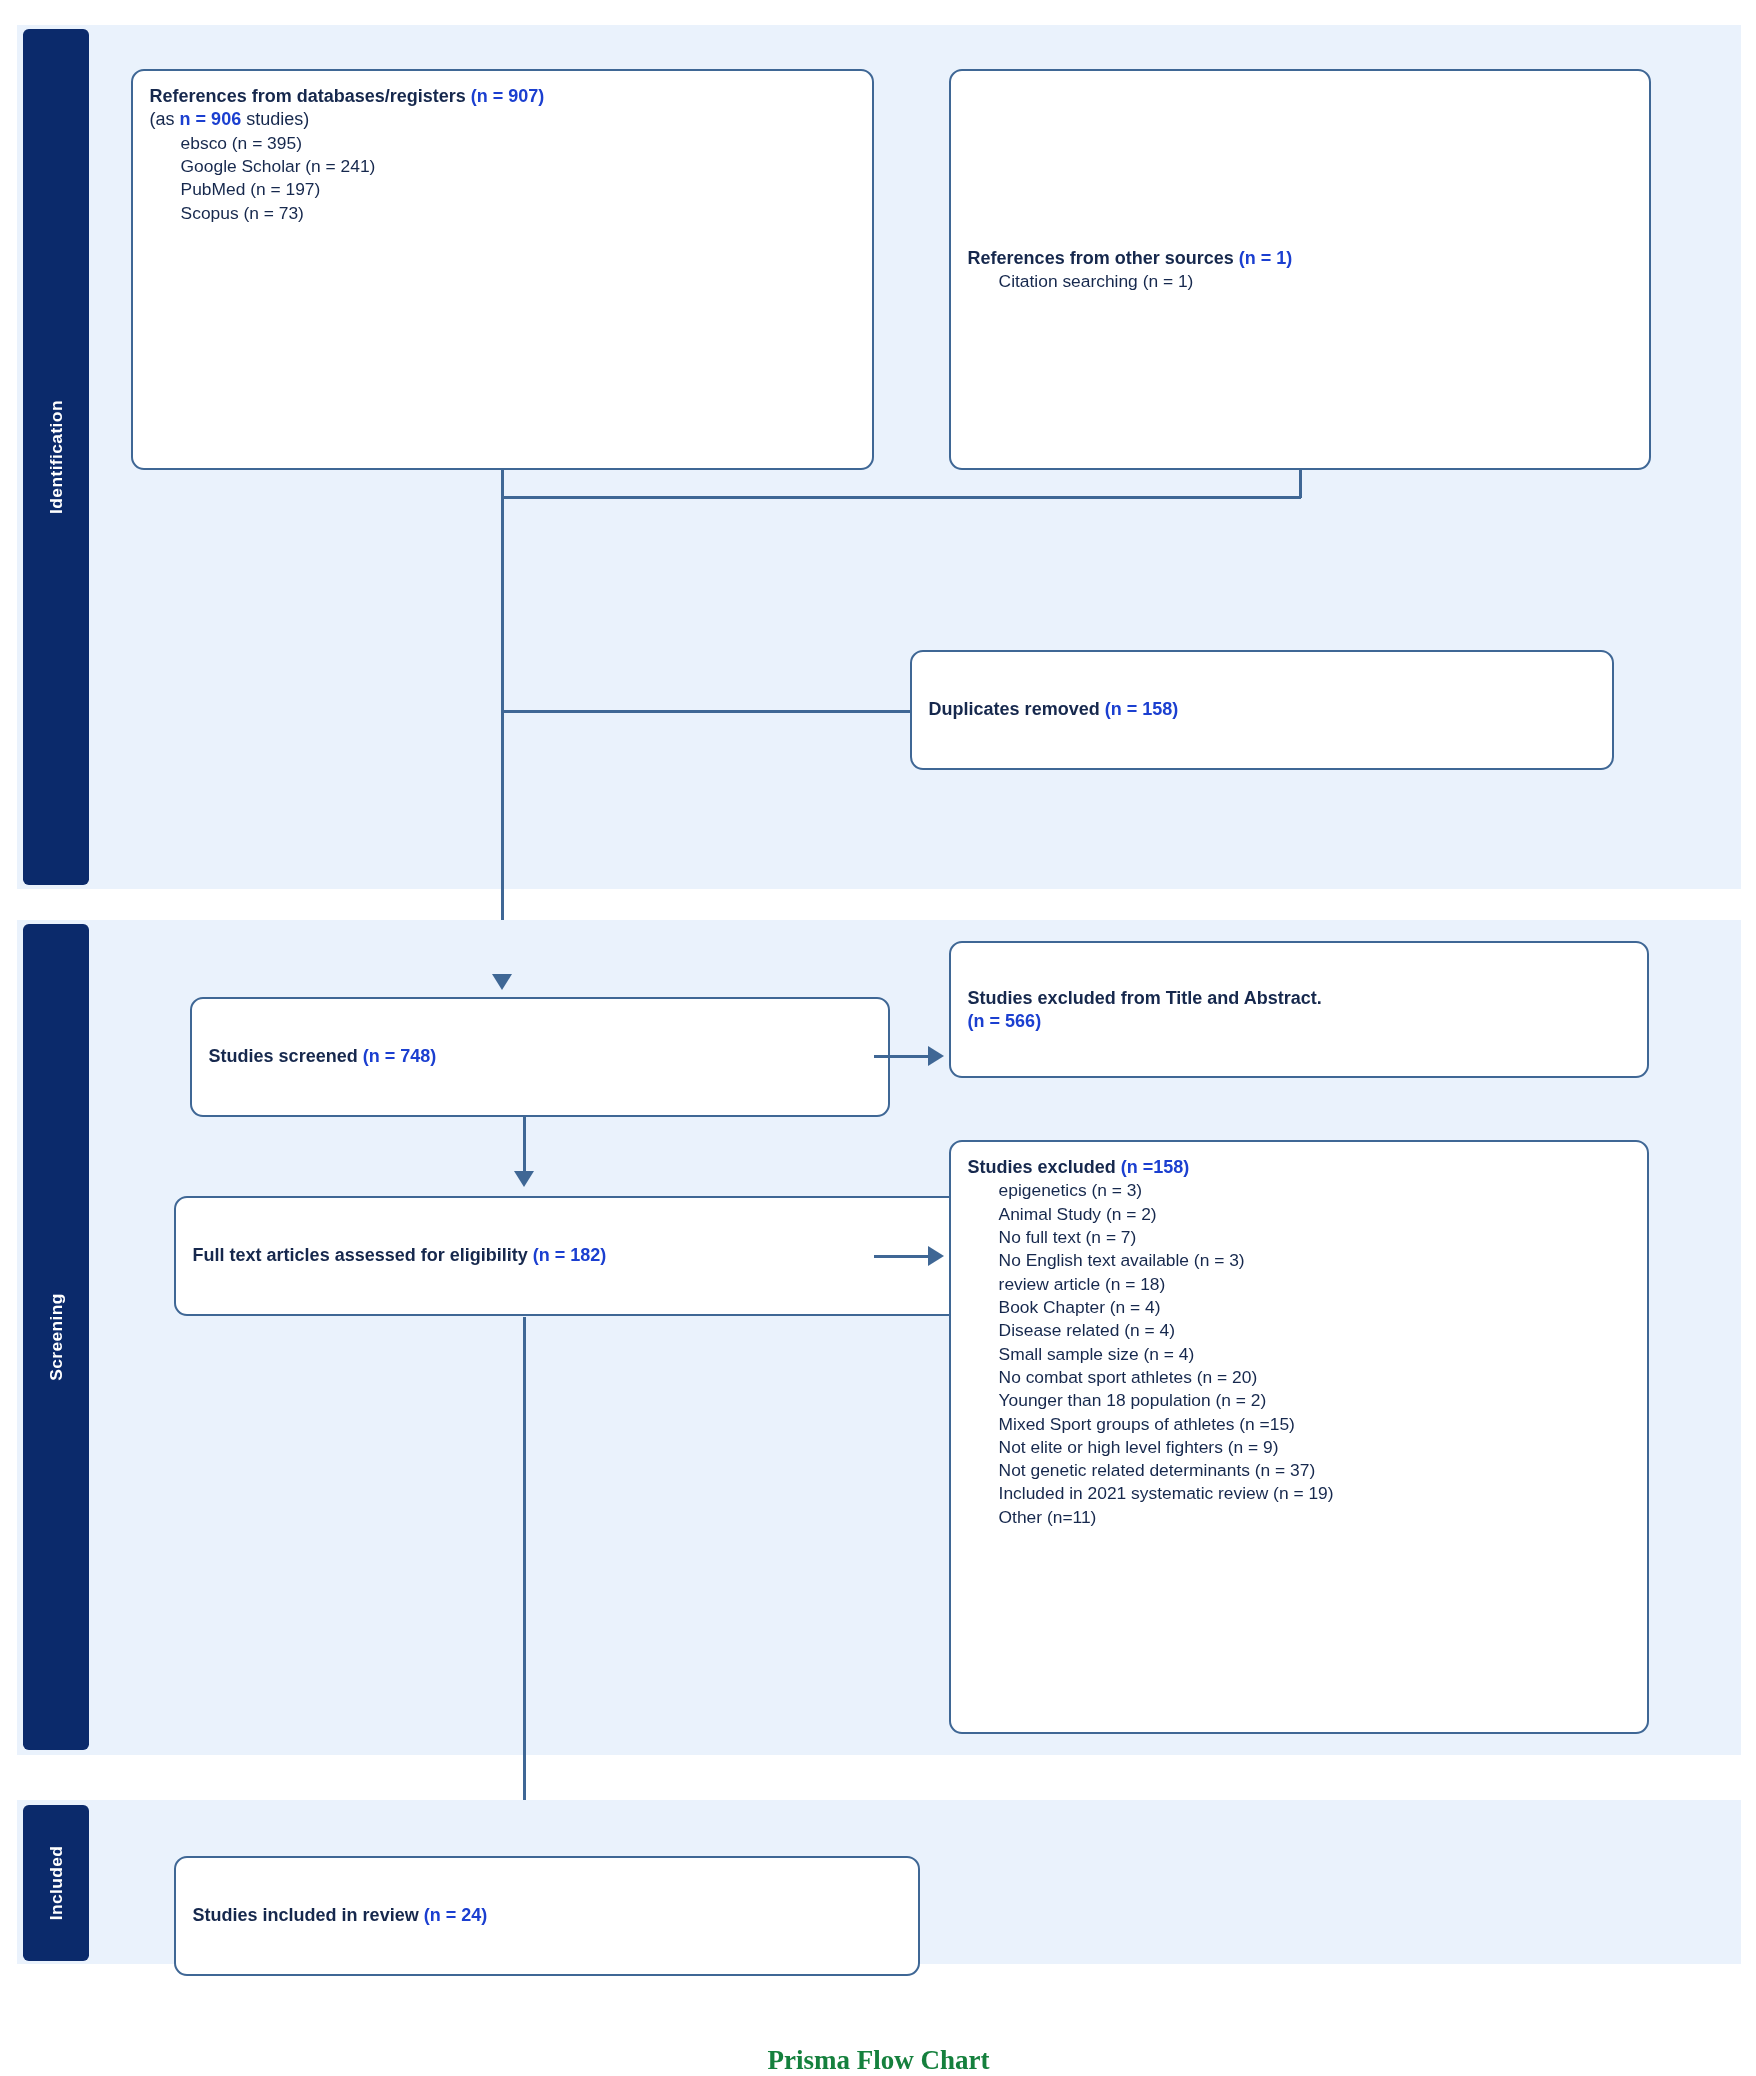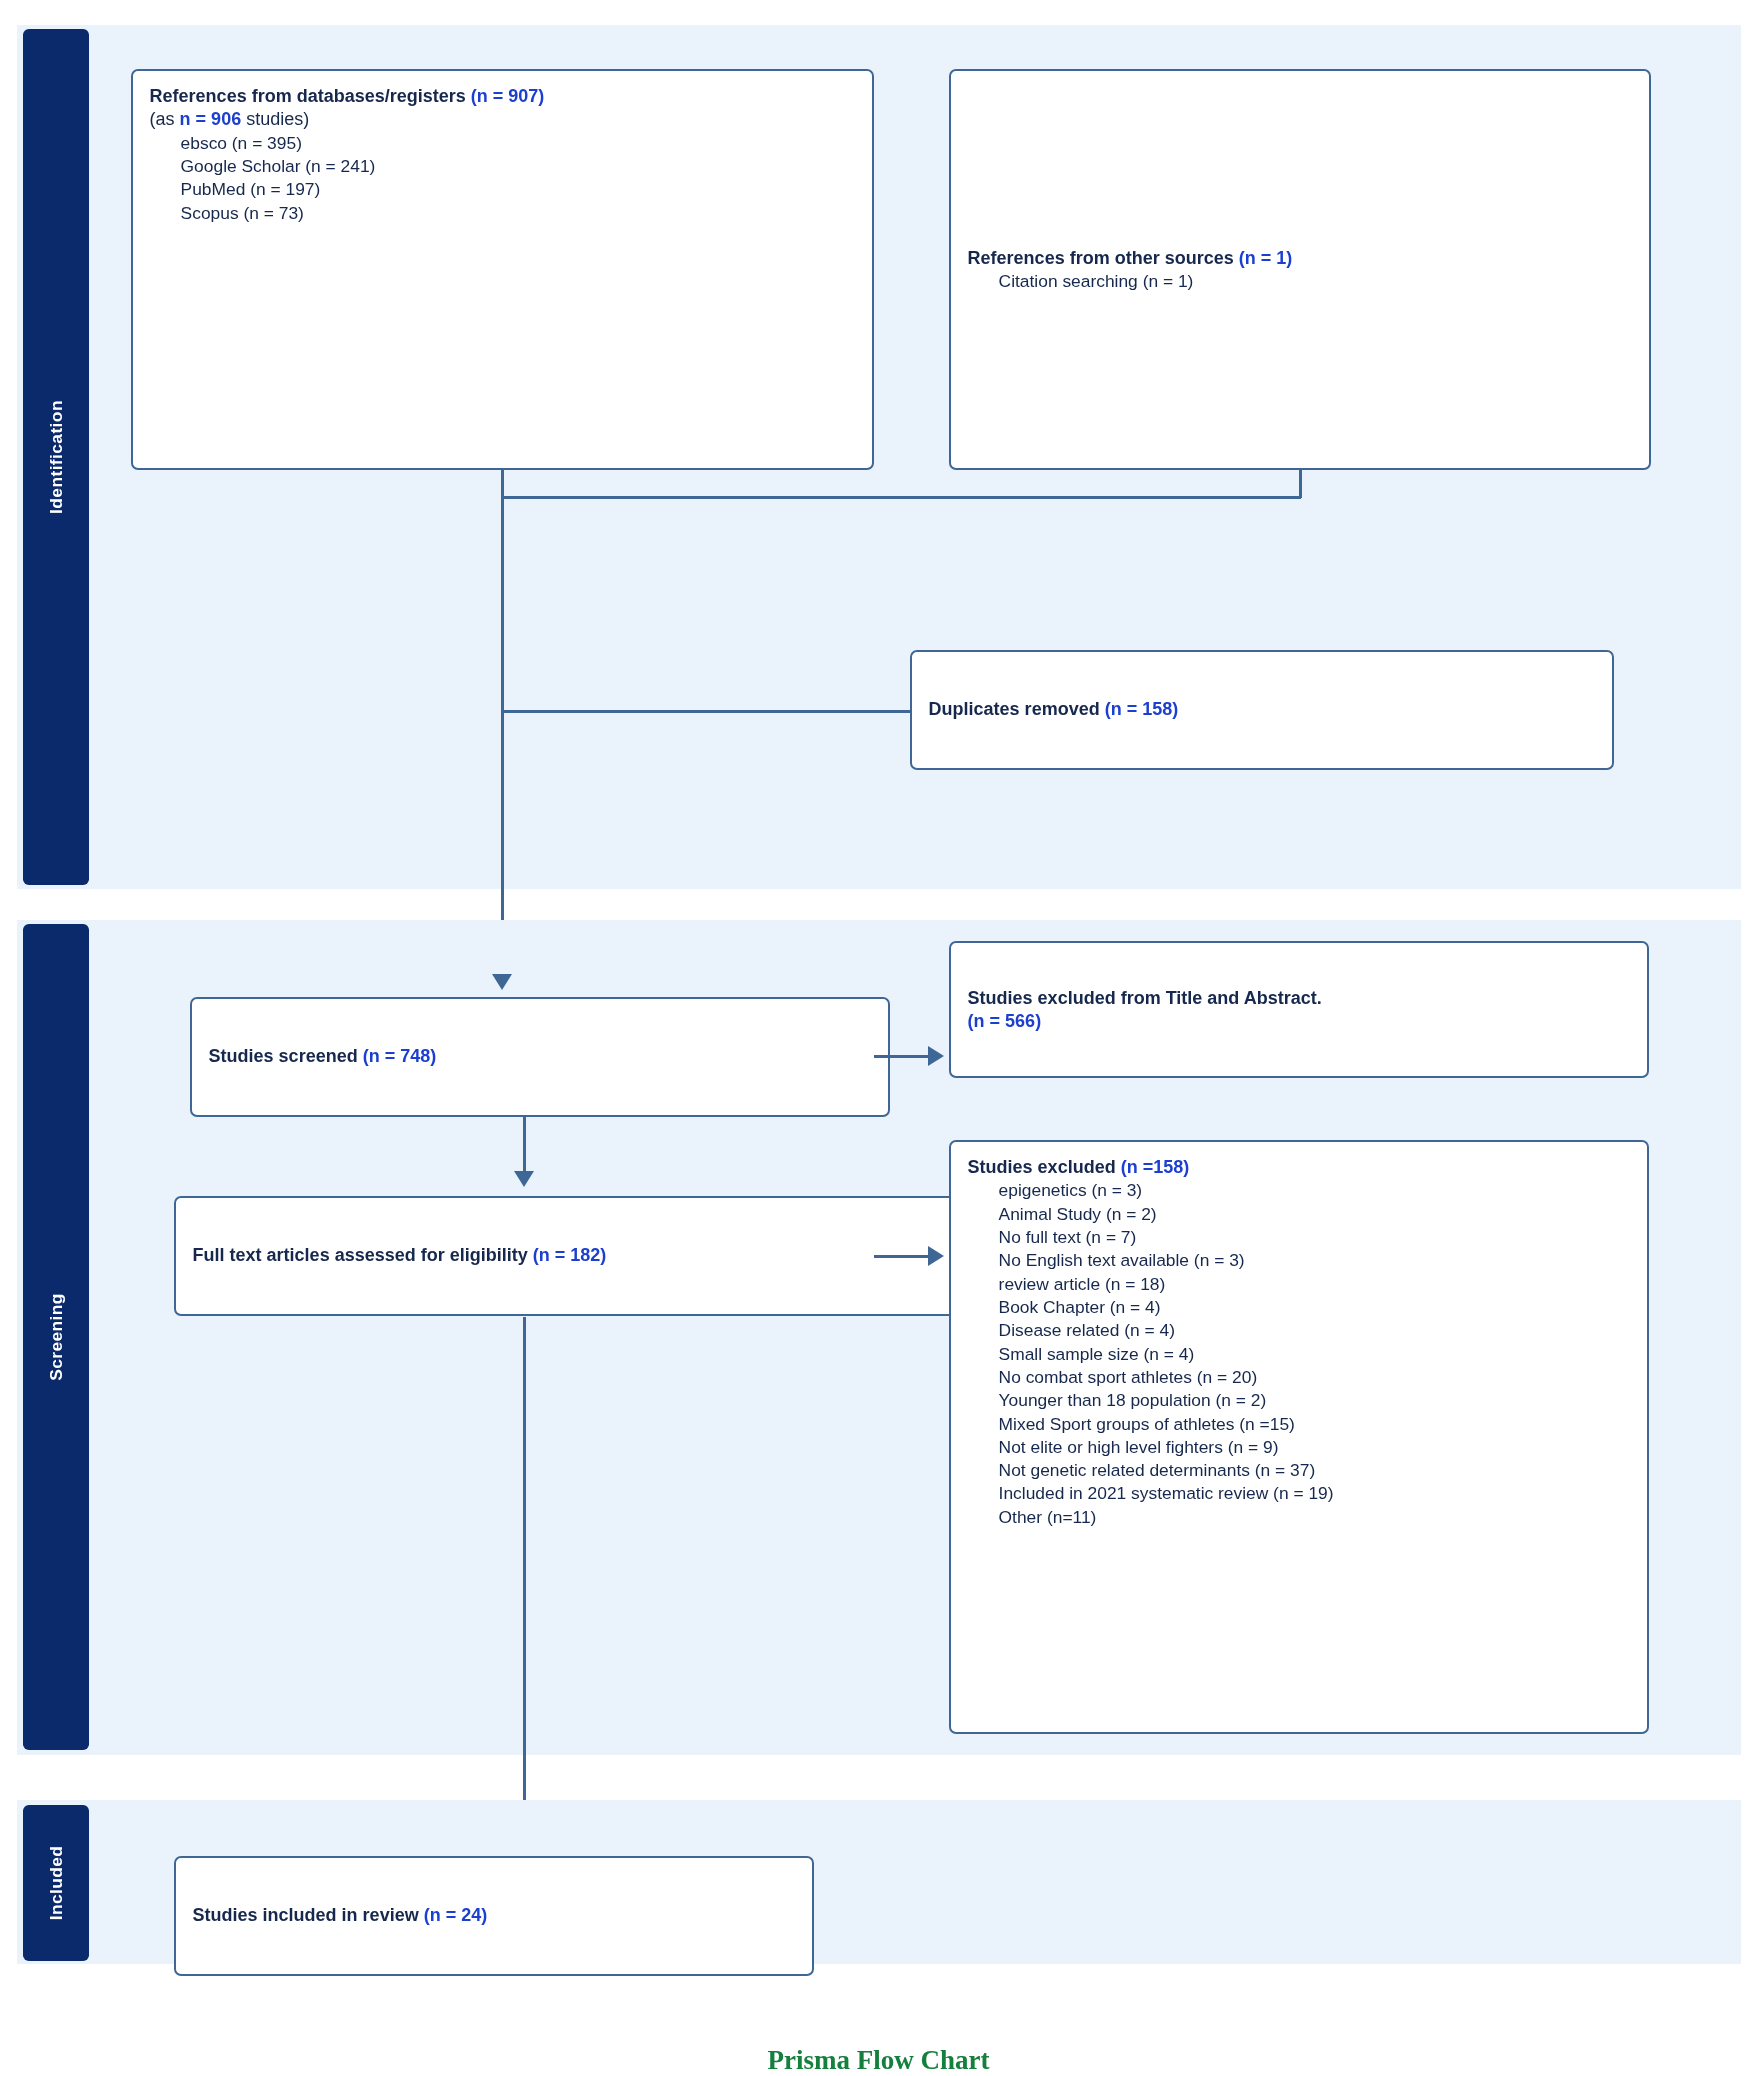--- a/index.html
+++ b/index.html
@@ -13,21 +13,21 @@
     position:absolute;left:50%;top:50%;
     transform:translate(-50%,-50%) rotate(-90deg);
     transform-origin:center center;
     color:#ffffff;font-weight:bold;white-space:nowrap;
     font-size:17.4px;letter-spacing:0.4px;
   }
 
   
   .box{
     position:absolute;background:#ffffff;
-    border:2.1px solid #3f6795;border-radius:7px;
+    border:2.1px solid #3f6795;border-radius:13px;
     box-sizing:border-box;
     color:#16284d;
   }
   .box-inner{padding:14px 16.6px;}
   .box.center .box-inner{
     position:absolute;top:50%;left:0;right:0;
     transform:translateY(-50%);
   }
   .ln{font-size:18px;line-height:1.30;white-space:nowrap;}
   .ln.wrap{white-space:normal;}
@@ -166,21 +166,21 @@
   </div>
 
   <div class="vline" style="left:523px;top:1317px;height:517px;"></div>
   <div class="arrow-down" style="left:514px;top:1831px;"></div>
 
   <div class="panel" style="left:16.6px;top:1800px;width:1724px;height:164px;"></div>
   <div class="band" style="left:23px;top:1805px;width:66px;height:156px;">
     <span class="band-label">Included</span>
   </div>
 
-  <div class="box center" style="left:174px;top:1856px;width:640px;height:120px;">
+  <div class="box center" style="left:174px;top:1856px;width:746px;height:120px;">
     <div class="box-inner">
       <div class="ln hdr">
         <span>Studies included in review </span><b class="n">(n = 24)</b>
       </div>
     </div>
   </div>
 
   <div id="chart-title" style="top:2045px;">Prisma Flow Chart</div>
 
 </div>

